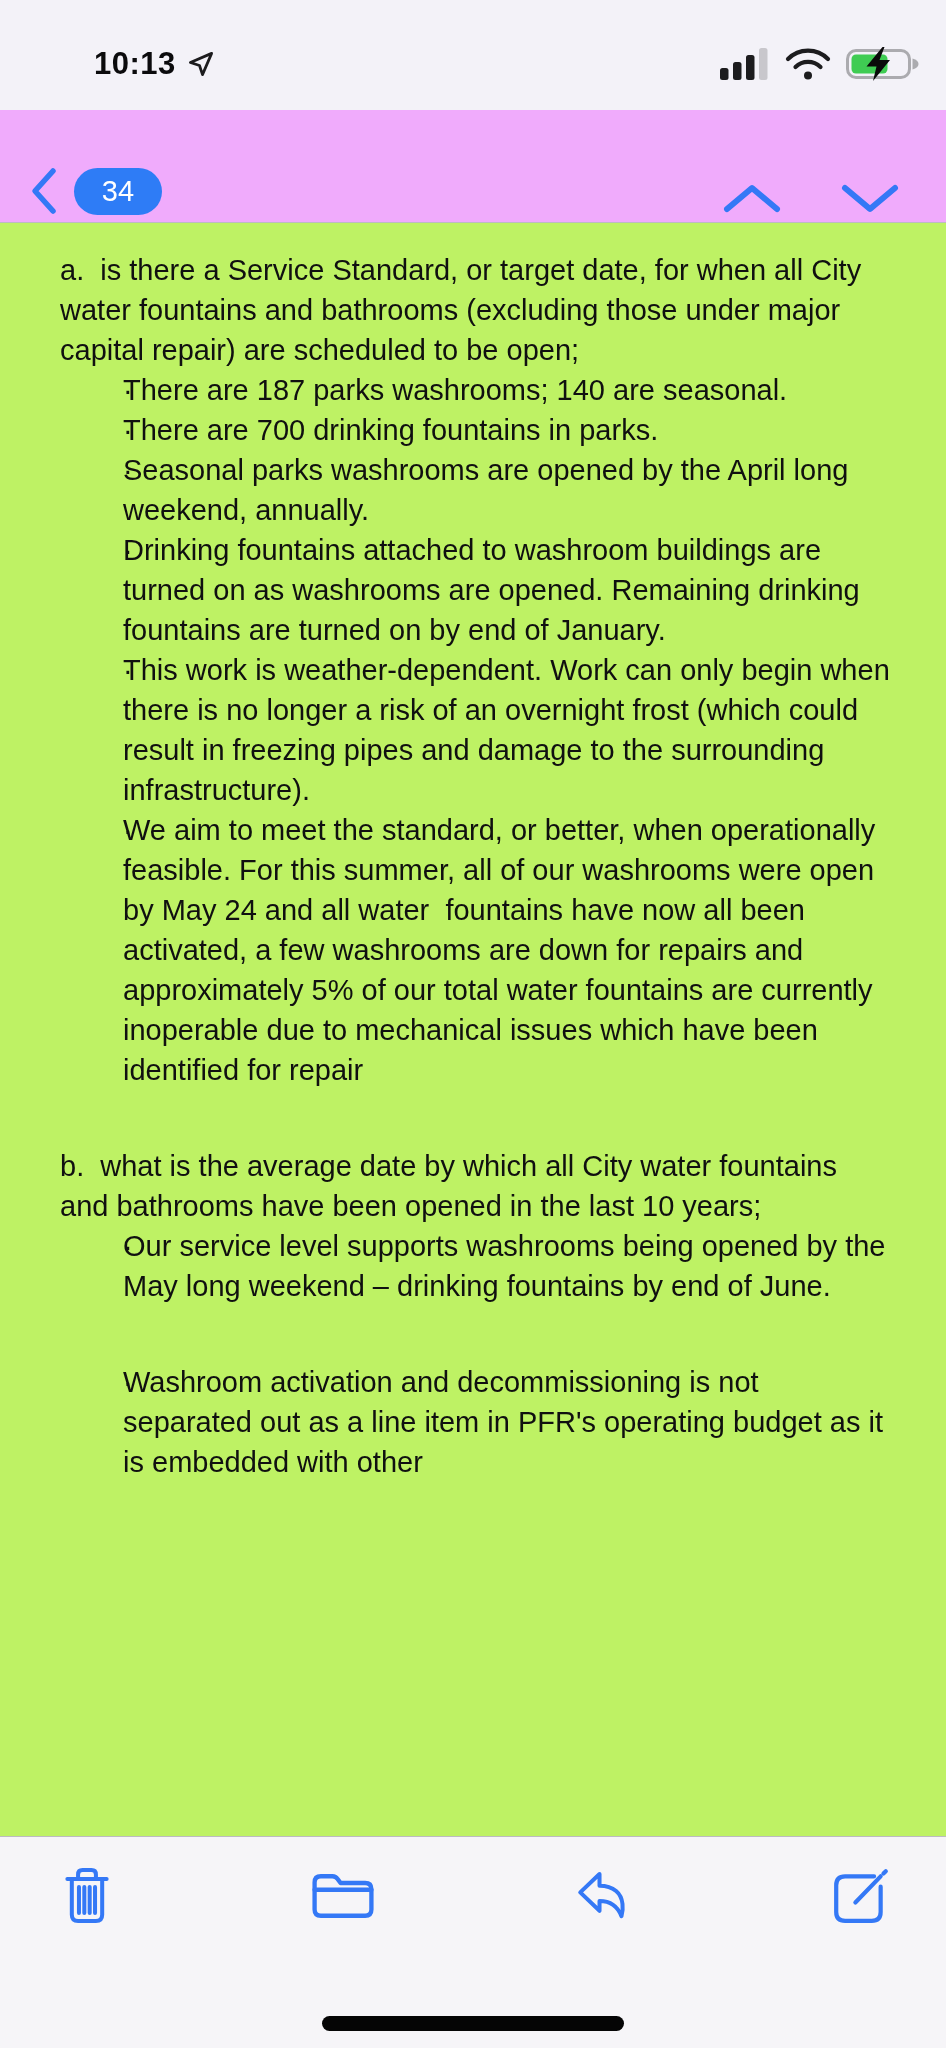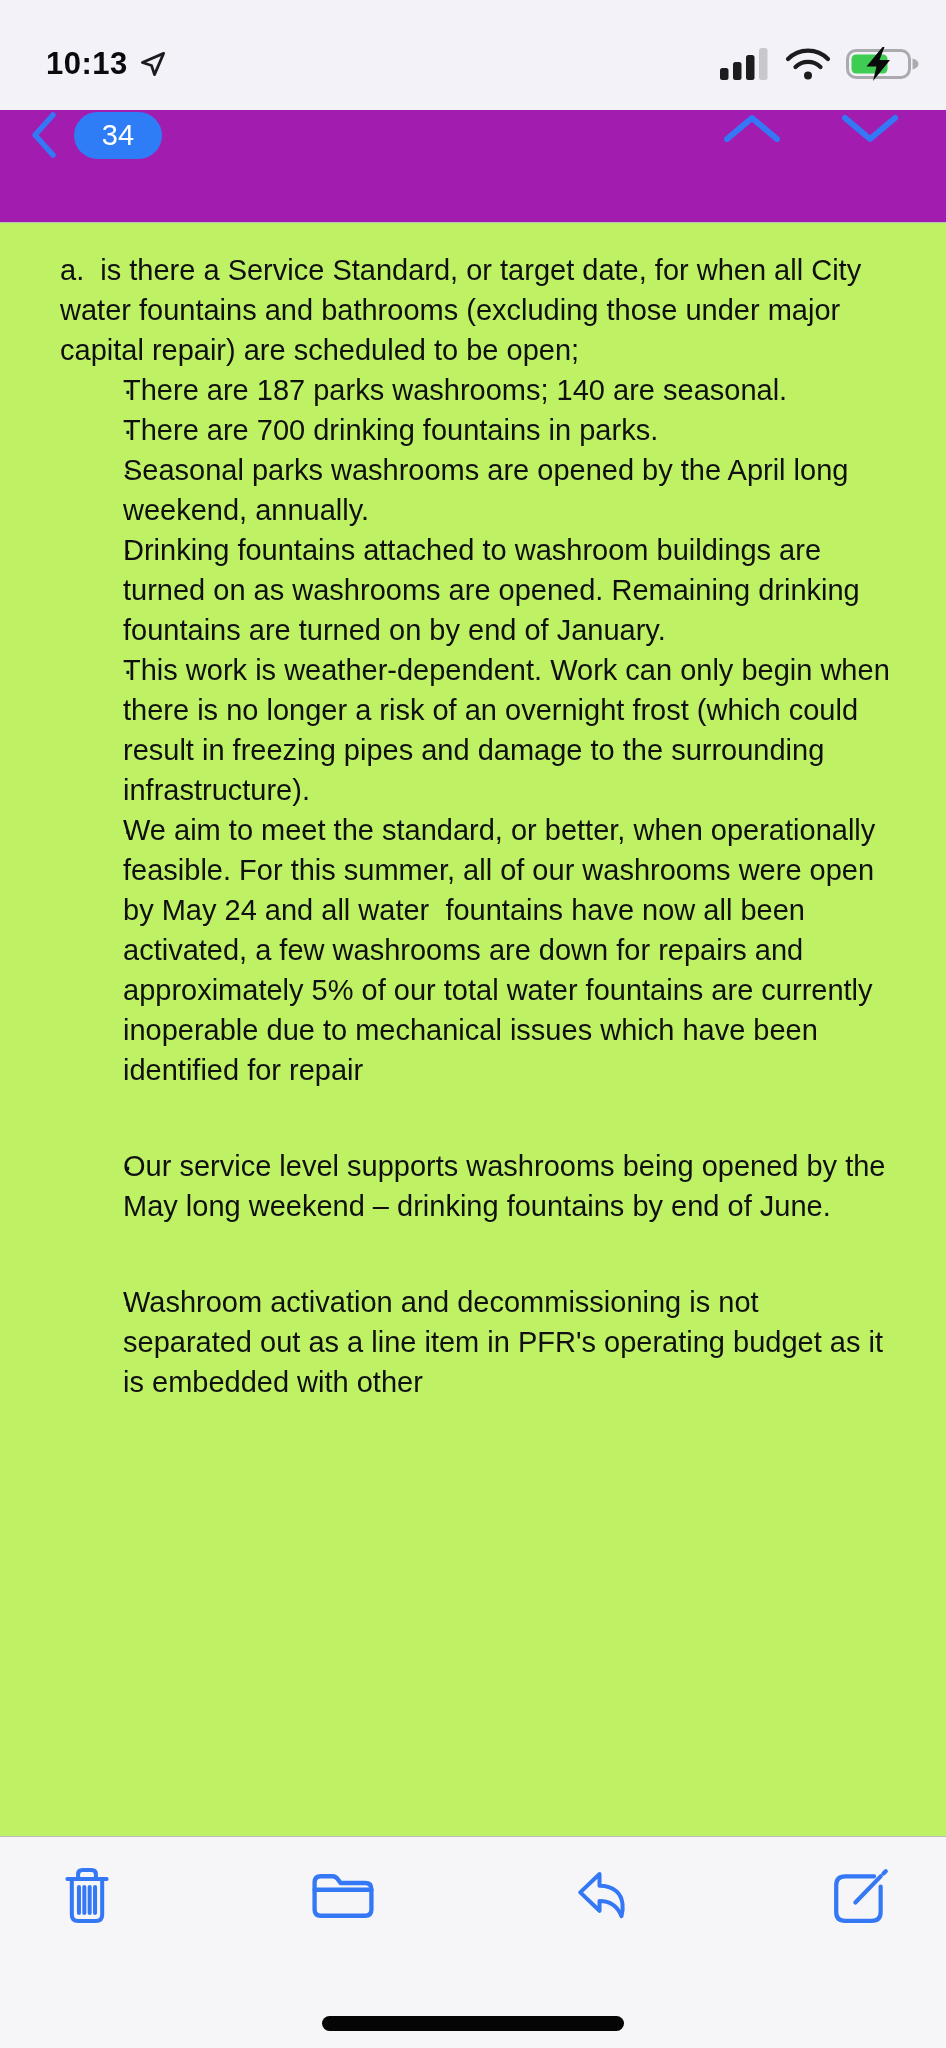--- a/index.html
+++ b/index.html
@@ -9,26 +9,26 @@
     width:946px; height:2048px; display:flex; flex-direction:column;
     background:#fff; overflow:hidden; position:relative;
   }
   
   .status-bar {
     height:110px; flex:none; background:#F3F2F8;
     display:flex; align-items:center; justify-content:space-between;
     padding:18px 26px 0 46px;
   }
   .status-left { display:flex; align-items:center; gap:10px; }
-  .time { font-size:31px; font-weight:700; color:#0b0b0d; letter-spacing:0.5px; }
+  .time { font-size:31px; font-weight:700; color:#0b0b0d; letter-spacing:0.5px;margin-left:48px; }
   .status-right { display:flex; align-items:center; gap:15px; }
   
   .nav-bar {
-    height:113px; flex:none; background:#a21caf; border-bottom:1px solid #BCBBC2;
-    display:flex; align-items:flex-start; justify-content:space-between;
+    height:113px; flex:none; background:#f0abfc; border-bottom:1px solid #BCBBC2;
+    display:flex; align-items:flex-end; justify-content:space-between;
     padding:0 46px 6px 30px; position:relative;
   }
   .nav-left { display:flex; align-items:center; gap:16px; }
   .back-button { display:flex; align-items:center; gap:16px; background:none; border:none; cursor:pointer; padding:0; }
   .badge {
     background:#2E7CF6; color:#fff; font-size:29px; font-weight:500;
     min-width:88px; height:47px; border-radius:24px;
     display:flex; align-items:center; justify-content:center; padding:0 20px;
   }
   .nav-title {
@@ -151,20 +151,21 @@
             <span class="btext">This work is weather-dependent. Work can only begin when there is no longer a risk of an overnight frost (which could result in freezing pipes and damage to the surrounding infrastructure).</span>
           </div>
           <div class="bullet-row">
             <span class="dot">·</span>
             <span class="btext">We aim to meet the standard, or better, when operationally feasible. For this summer, all of our washrooms were open by May 24 and all water  fountains have now all been activated, a few washrooms are down for repairs and approximately 5% of our total water fountains are currently inoperable due to mechanical issues which have been identified for repair</span>
           </div>
         </div>
     </div>
 
     <div class="section">
+      <p class="q">b.  what is the average date by which all City water fountains and bathrooms have been opened in the last 10 years;</p>
       <div class="answers">
           <div class="bullet-row">
             <span class="dot">·</span>
             <span class="btext">Our service level supports washrooms being opened by the May long weekend – drinking fountains by end of June.</span>
           </div>
         </div>
     </div>
 
     <div class="section">
       <div class="answers">

